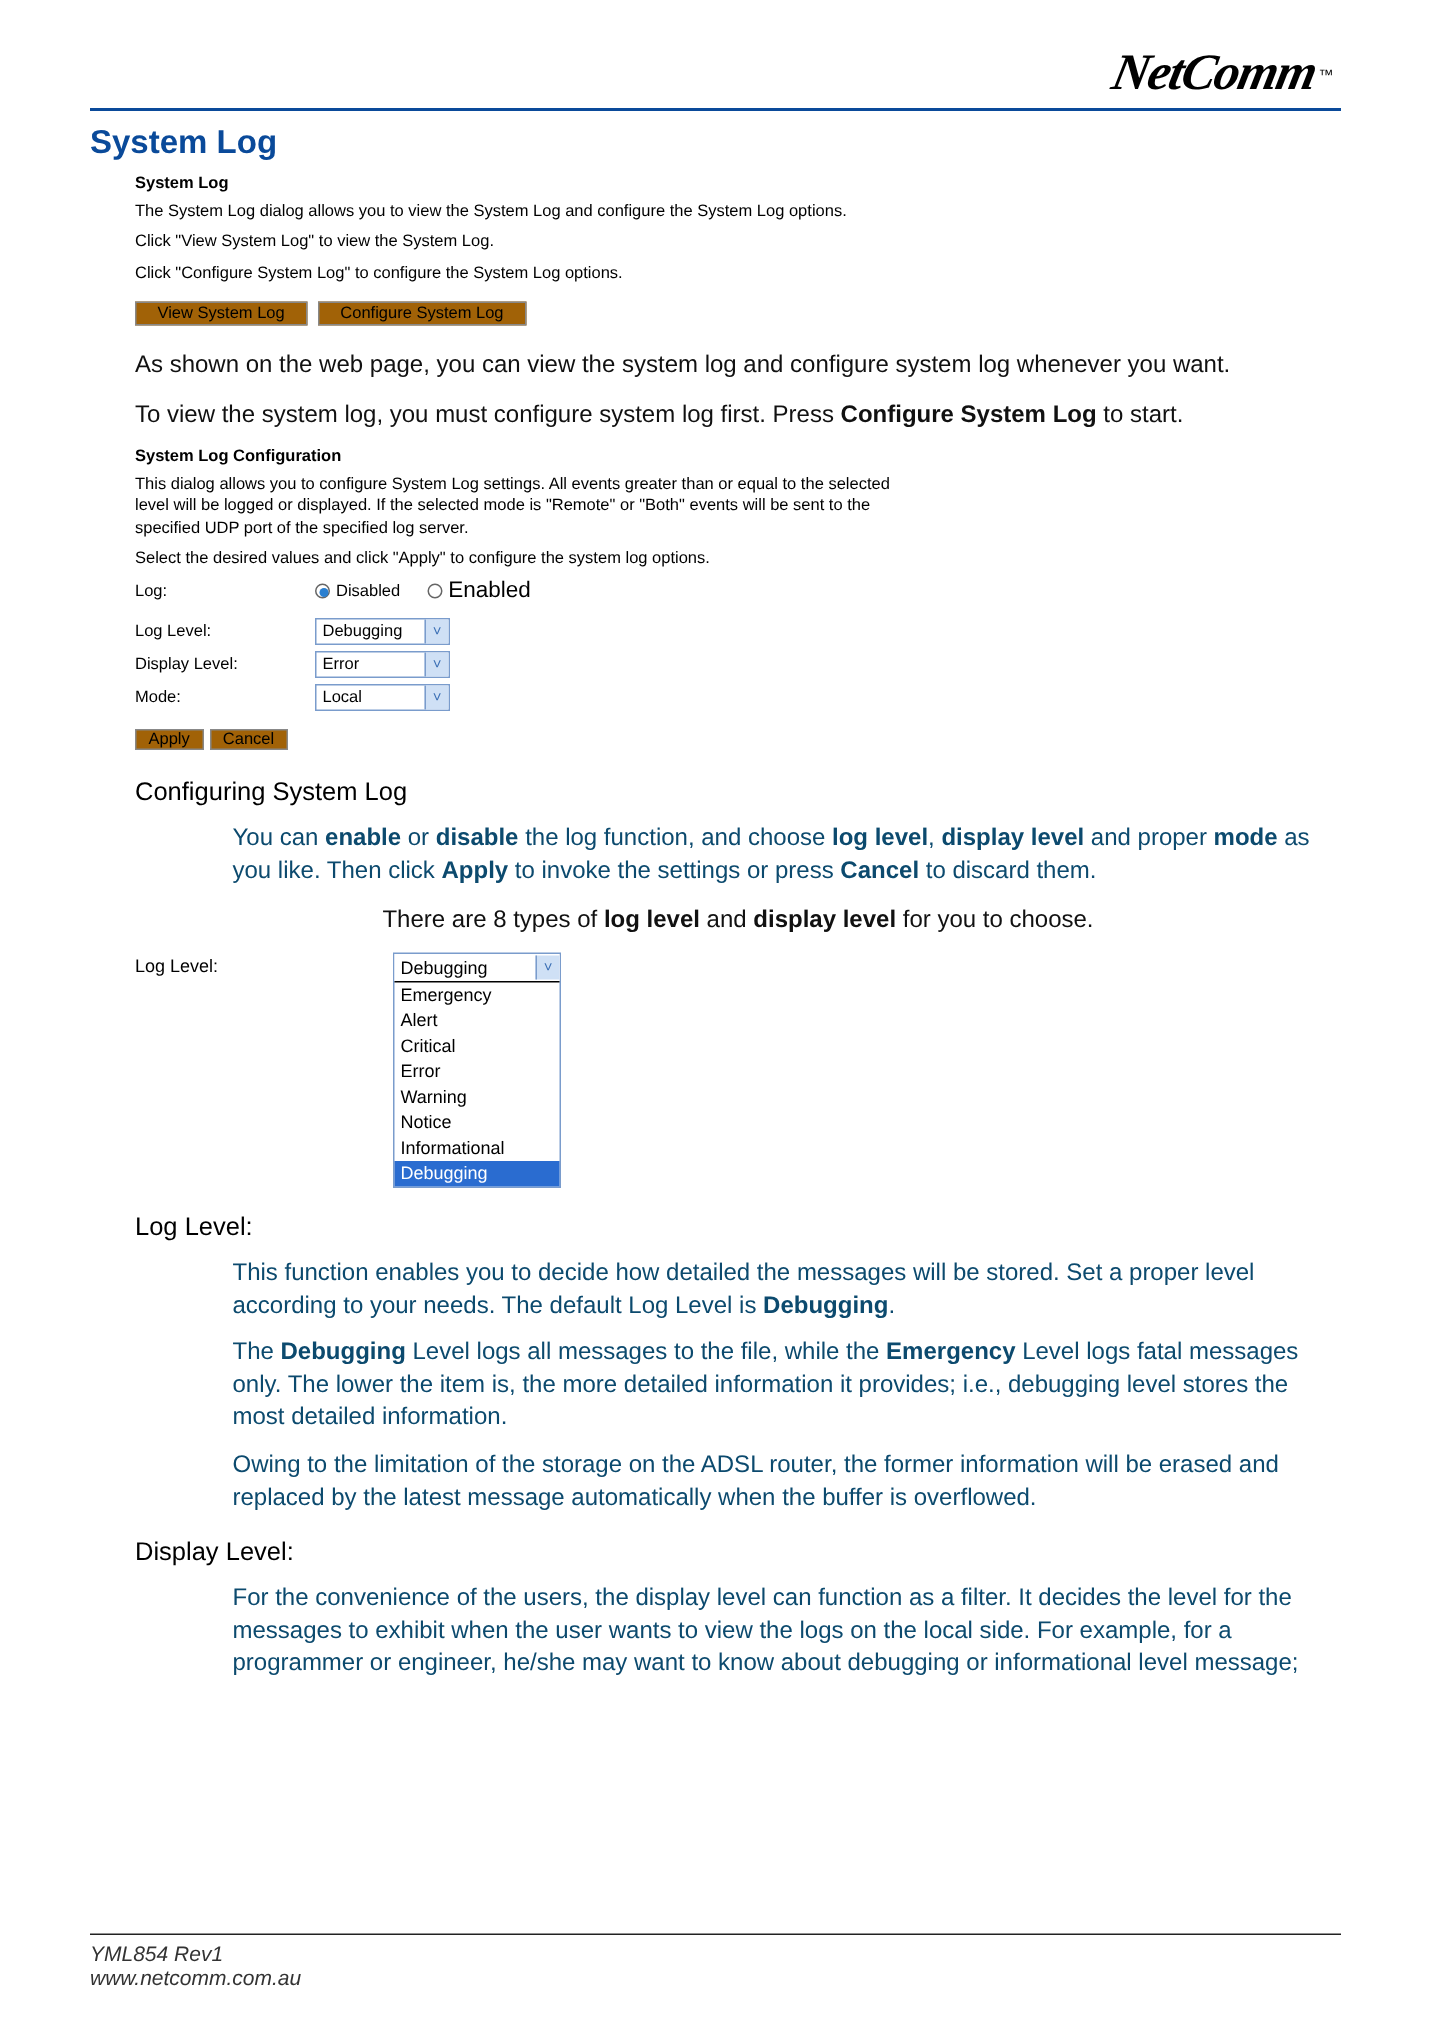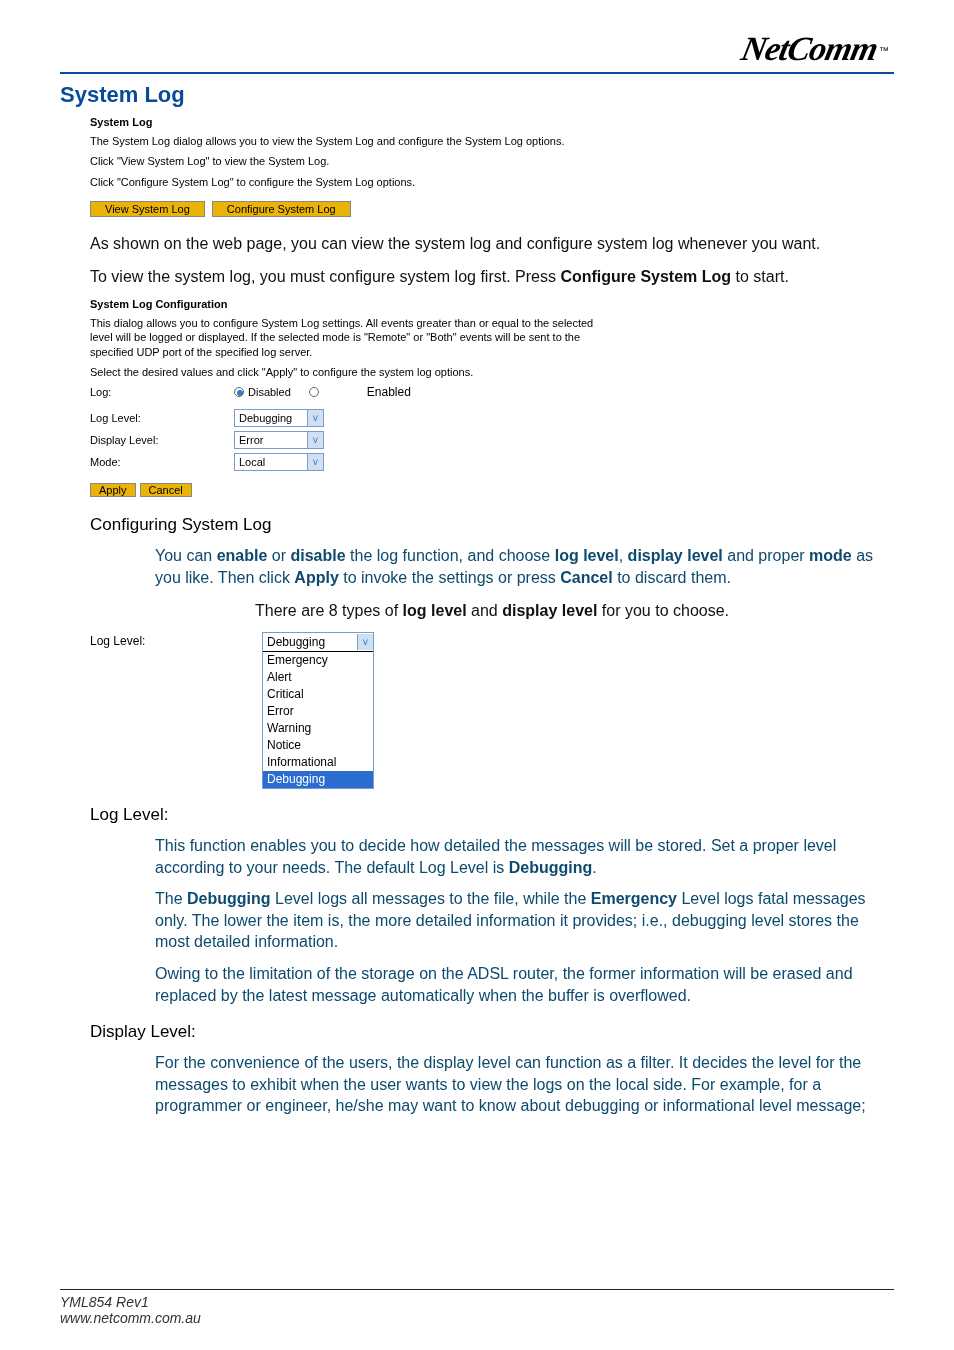--- a/index.html
+++ b/index.html
@@ -43,21 +43,21 @@
     margin-bottom: 14px;
     font-family: Verdana, Arial, sans-serif;
     font-size: 11px;
     color: #000;
   }
   .ss-title { font-weight: bold; margin: 8px 0 6px 0; }
   .ss-p { margin: 6px 0; max-width: 600px; line-height: 1.3; }
   .ss-btn {
     display: inline-block;
     border: 1px solid #888;
-    background: #eab308;
+    background: #a16207;
     font-size: 11px;
     padding: 1px 14px;
     margin: 6px 4px 2px 0;
     font-family: Verdana, Arial, sans-serif;
   }
   .ss-btn.sm { padding: 0px 8px; }
   .body-p {
     font-size: 16px;
     margin: 12px 0 10px 30px;
     line-height: 1.35;
@@ -69,21 +69,21 @@
     margin: 10px 0 10px 95px;
     line-height: 1.35;
     color: #0c4a6e;
   }
   .h-black {
     font-weight: normal;
     font-size: 17px;
     margin: 16px 0 2px 30px;
   }
   .form-row { display: flex; align-items: center; margin: 4px 0; }
-  .form-label { width: 144px; font-size: 11px; }
+  .form-label { width: 120px; font-size: 11px; }
   .radio-dot {
     display: inline-block; width: 10px; height: 10px; border: 1px solid #666;
     border-radius: 50%; margin-right: 4px; vertical-align: middle; position: relative;
   }
   .radio-dot.checked::after {
     content: ""; position: absolute; top: 2px; left: 2px; width: 6px; height: 6px;
     background: #2a7fd0; border-radius: 50%;
   }
   .select-fake {
     display: inline-flex; align-items: center; justify-content: space-between;
@@ -153,21 +153,21 @@
   <div class="screenshot-box">
     <div class="ss-title">System Log Configuration</div>
     <div class="ss-p" style="max-width:520px;">This dialog allows you to configure System Log settings. All events greater than or equal to the selected level will be logged or displayed. If the selected mode is "Remote" or "Both" events will be sent to the specified UDP port of the specified log server.</div>
     <div class="ss-p" style="max-width:520px;">Select the desired values and click "Apply" to configure the system log options.</div>
 
     <div class="form-row">
       <span class="form-label">Log:</span>
       <span class="radio-dot checked"></span>
       <span style="font-size:11px;margin-right:18px;">Disabled</span>
       <span class="radio-dot"></span>
-      <span style="font-size:12px;margin-left:44px;">Enabled</span>
+      <span style="font-size:15px;">Enabled</span>
     </div>
 
     <div class="form-row" style="margin-top:10px;">
       <span class="form-label">Log Level:</span>
       <span class="select-fake">
         <span>Debugging</span>
         <span class="select-arrow">˅</span>
       </span>
     </div>
     <div class="form-row">

